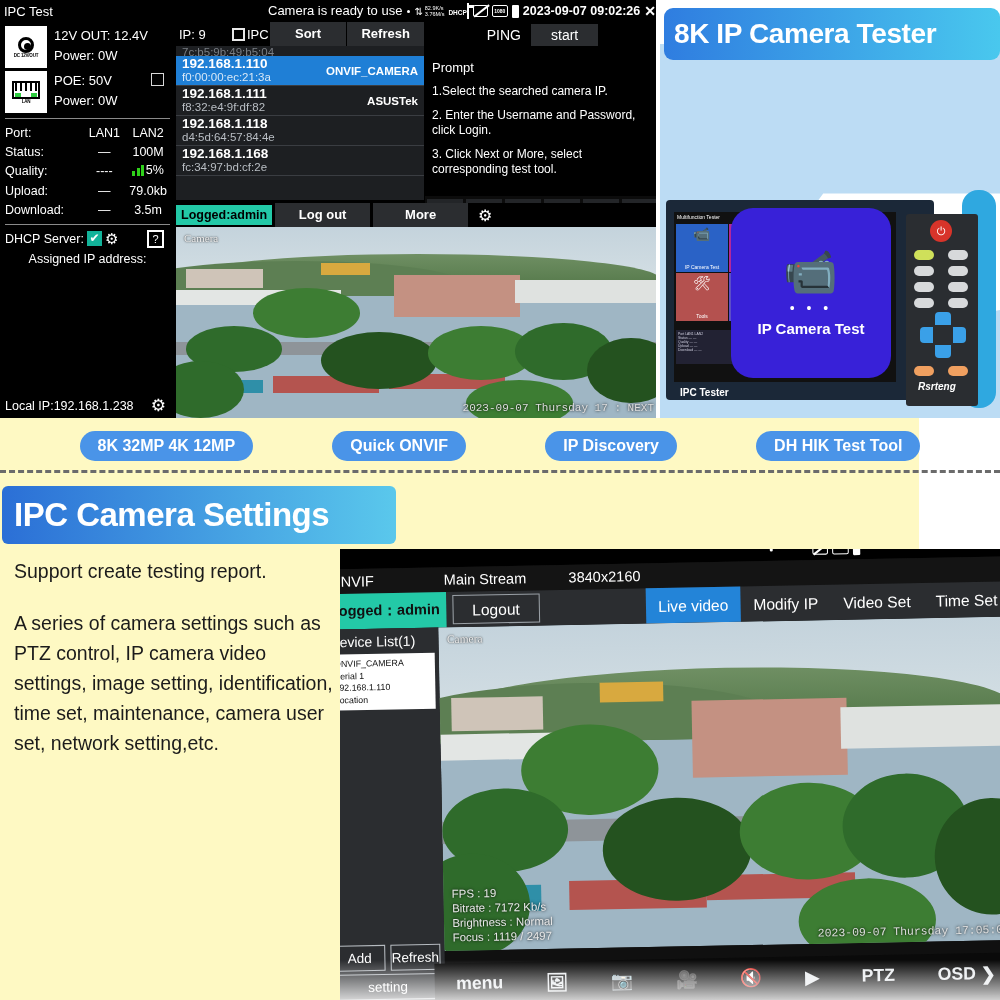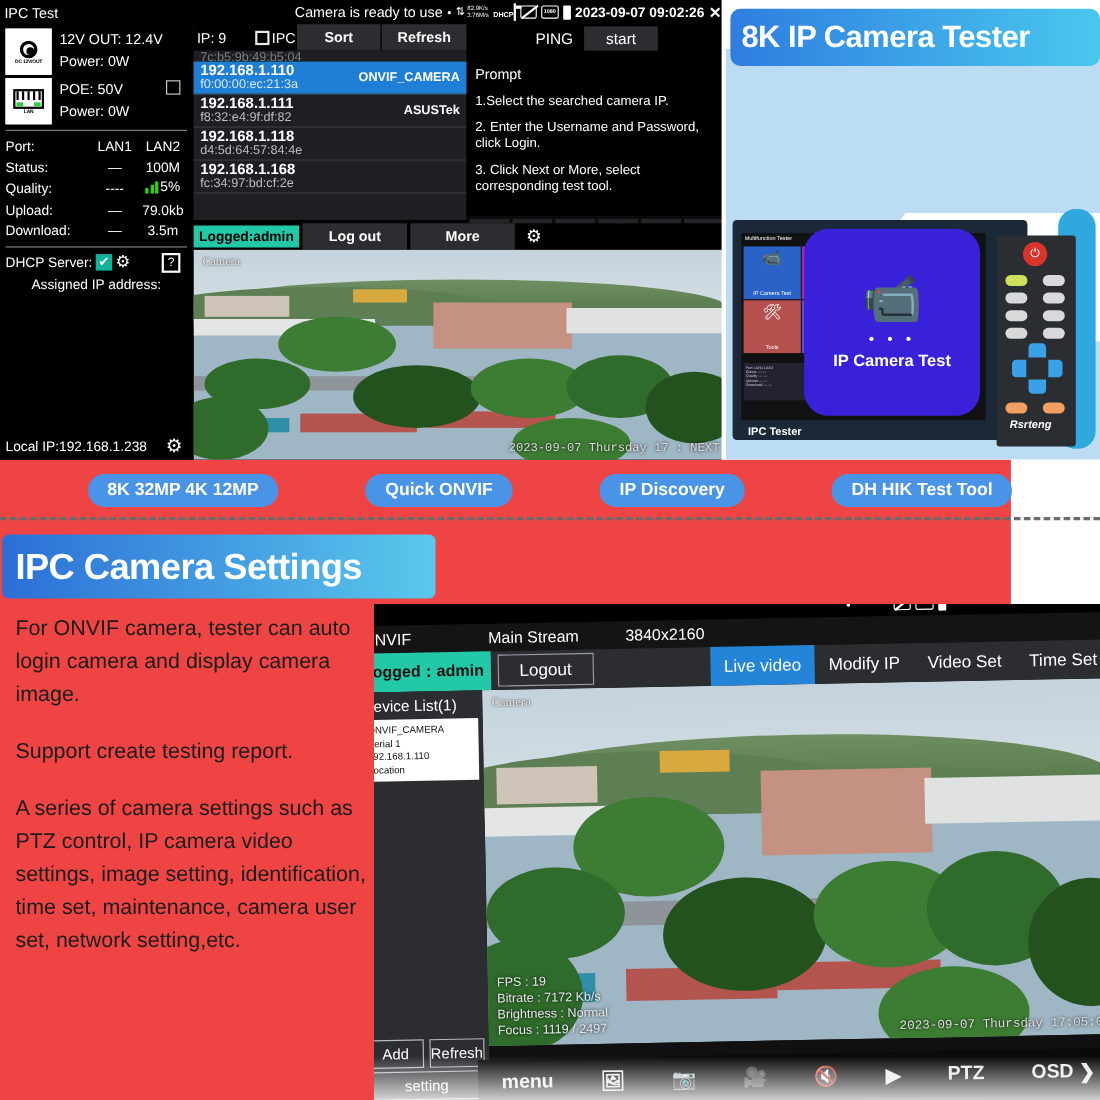--- a/index.html
+++ b/index.html
@@ -2,21 +2,21 @@
 <html><head>
 <meta charset="utf-8">
 <style>
   * { box-sizing: border-box; margin: 0; padding: 0; }
   html, body {
     width: 1000px; height: 1000px;
     background: #ffffff;
     font-family: "Liberation Sans", sans-serif;
     overflow: hidden;
   }
-  .page { position: relative; width: 919px; height: 1000px; background:#ef4444; }
+  .page { position: relative; width: 919px; height: 1000px; background:#fef9c3; }
 
   
   .top-section { position:absolute; left:0; top:0; width:1000px; height:418px; }
 
   
   .dev { position:absolute; left:0; top:0; width:660px; height:418px; background:#000; color:#fff; }
 
   .statusbar { position:absolute; left:0; top:0; width:660px; height:22px; background:#000;
                display:flex; align-items:center; font-size:12.5px; }
   .sb-title { margin-left:4px; font-size:13px; }
@@ -510,21 +510,20 @@
     <span class="pill">8K 32MP 4K 12MP</span>
     <span class="pill">Quick ONVIF</span>
     <span class="pill">IP Discovery</span>
     <span class="pill">DH HIK  Test Tool</span>
   </div>
   <div class="dashed"></div>
 
   <div class="hdr2">IPC Camera Settings</div>
 
   <div class="copy">
-    <p>For ONVIF camera, tester can auto login camera and display camera image.</p>
     <p>Support create testing report.</p>
     <p>A series of camera settings such as PTZ control, IP camera video settings, image setting, identification, time set, maintenance, camera user set, network setting,etc.</p>
   </div>
 
   <div class="dev2">
     <div class="dev2inner">
 
       <div class="d2-status">
         <span class="sb-dot"></span>
         <span class="sb-arrows">⇅</span>

